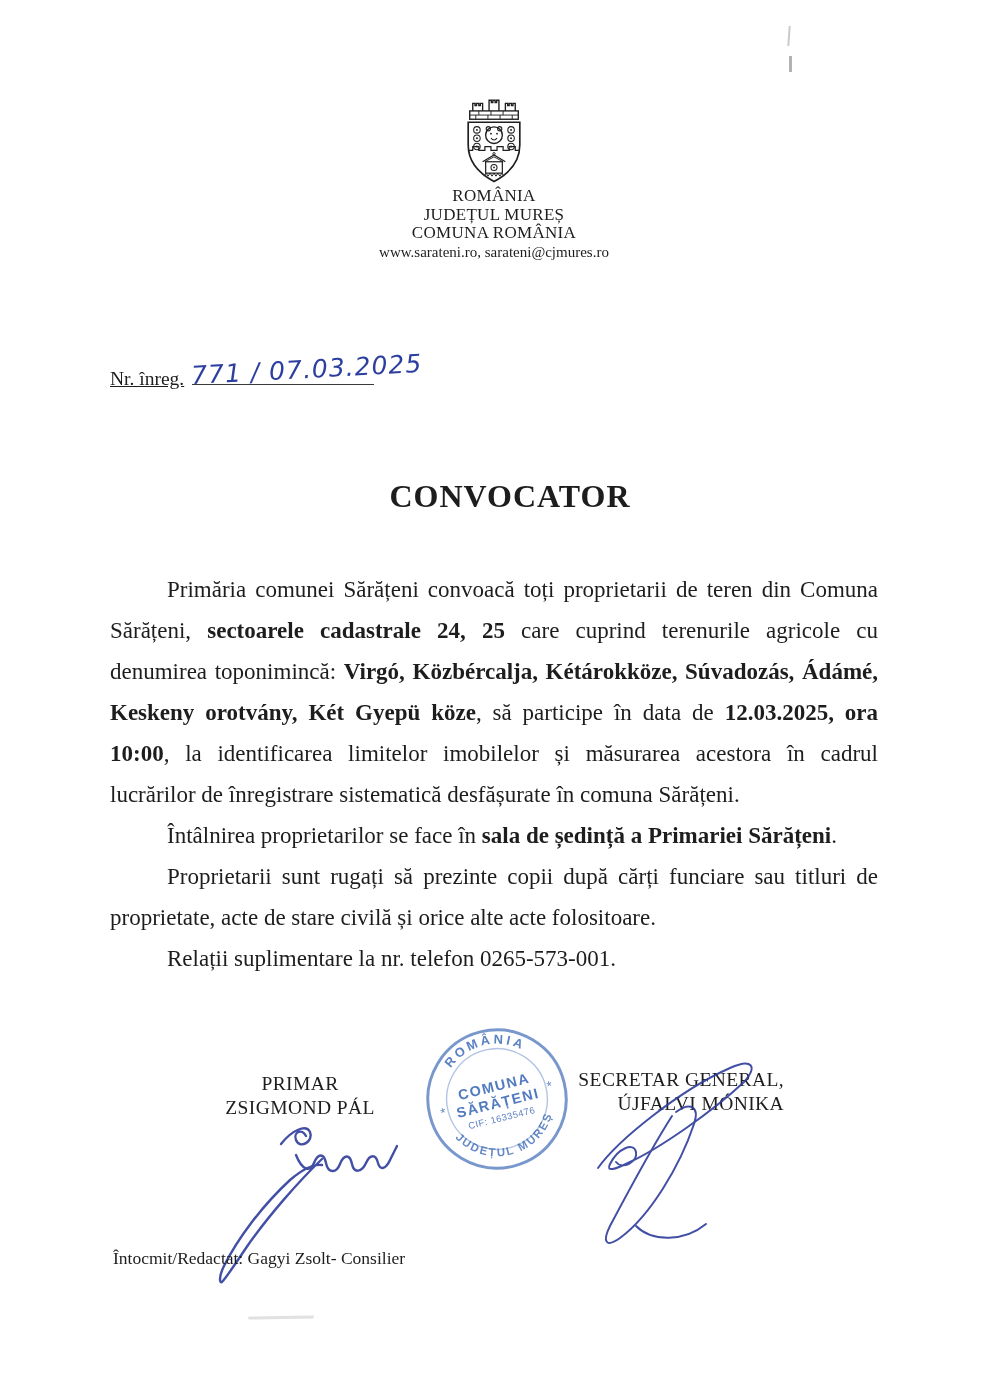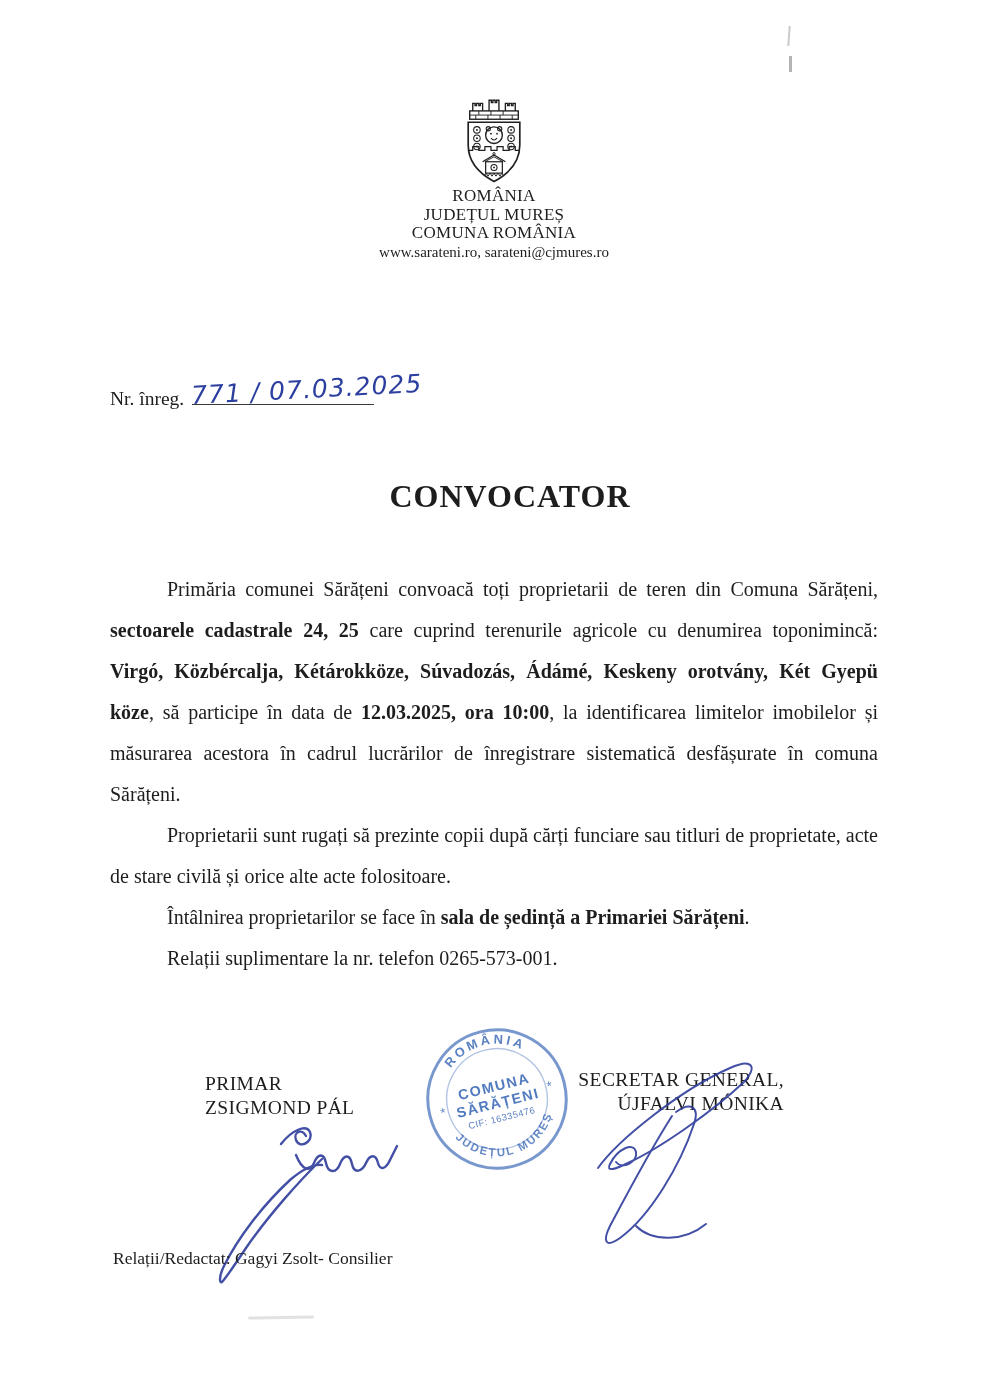--- a/index.html
+++ b/index.html
@@ -6,36 +6,36 @@
   .page {
     position:relative; width:988px; height:1400px; background:#ffffff;
     overflow:hidden; font-family:"Liberation Serif","DejaVu Serif",serif; color:#1d1d1d;margin-top:20px;
   }
   
   .header { position:absolute; top:78px; left:0; width:100%; text-align:center; }
   .logo { display:block; margin:0 auto 4px auto; }
   .h-line { font-size:17px; line-height:18.5px; letter-spacing:.3px; }
   .h-small { font-size:15px; line-height:18px; }
   
-  .reg { position:absolute; left:110px; top:360px; font-size:19.5px; }
+  .reg { position:absolute; left:110px; top:340px; font-size:19.5px;text-decoration:underline; }
   .reg-line { display:inline-block; width:182px; height:24px; border-bottom:1.8px solid #3a3a3a;
     position:relative; margin-left:8px; vertical-align:baseline; }
   .reg-value { position:absolute; left:0px; bottom:-6px; white-space:nowrap;
     color:#2c3f9f; font-family:"DejaVu Sans",sans-serif; font-style:italic;
     font-size:25px; letter-spacing:1px; transform:rotate(-3deg); transform-origin:left bottom; }
   
   .title { position:absolute; top:458px; left:0; width:100%; text-align:center;
     font-size:32px; font-weight:bold; letter-spacing:1px;padding-left:16px; }
   
   .bodytxt { position:absolute; left:110px; top:549px; width:768px;
-    font-size:20px; line-height:41px; text-align:justify; }
+    font-size:23px; line-height:41px; text-align:justify; }
   .bodytxt p { margin:0; text-indent:57px; }
   .b { font-weight:bold; }
   
-  .sig-left  { position:absolute; left:205px; top:1052px; width:190px; text-align:left;
+  .sig-left  { position:absolute; left:205px; top:1052px; width:190px; text-align:center;
     font-size:19.5px; line-height:24px; letter-spacing:.4px; }
   .sig-right { position:absolute; left:572px; top:1048px; width:212px; text-align:right;
     font-size:19.5px; line-height:24px; letter-spacing:.4px; }
   .stamp { position:absolute; left:418px; top:1000px; filter:blur(.3px); }
   .ink { position:absolute; left:0; top:0; pointer-events:none; }
   
   .footer { position:absolute; left:113px; top:1228px; font-size:17.5px; }
   
   .art1 { position:absolute; left:788px; top:6px;  width:2px;  height:20px; background:#adadad; opacity:.65; transform:rotate(4deg); }
   .art2 { position:absolute; left:789px; top:36px; width:2.5px; height:16px; background:#9a9a9a; opacity:.75; }
@@ -108,22 +108,22 @@
   </div>
 
   <div class="reg">
     <span>Nr. înreg.</span><span class="reg-line"><span class="reg-value">771 / 07.03.2025</span></span>
   </div>
 
   <div class="title">CONVOCATOR</div>
 
   <div class="bodytxt">
     <p><span>Primăria comunei Sărățeni convoacă toți proprietarii de teren din Comuna Sărățeni, </span><span class="b">sectoarele cadastrale 24, 25</span><span> care cuprind terenurile agricole cu denumirea toponimincă: </span><span class="b">Virgó, Közbércalja, Kétárokköze, Súvadozás, Ádámé, Keskeny orotvány, Két Gyepü köze</span><span>, să participe în data de </span><span class="b">12.03.2025, ora 10:00</span><span>, la identificarea limitelor imobilelor și măsurarea acestora în cadrul lucrărilor de înregistrare sistematică desfășurate în comuna Sărățeni.</span></p>
+    <p><span>Întâlnirea proprietarilor se face în </span><span class="b">sala de ședință a Primariei Sărățeni</span><span>.</span></p>
     <p><span>Proprietarii sunt rugați să prezinte copii după cărți funciare sau titluri de proprietate, acte de stare civilă și orice alte acte folositoare.</span></p>
-    <p><span>Întâlnirea proprietarilor se face în </span><span class="b">sala de ședință a Primariei Sărățeni</span><span>.</span></p>
     <p><span>Relații suplimentare la nr. telefon 0265-573-001.</span></p>
   </div>
 
   <div class="sig-left">
     <div>PRIMAR</div>
     <div>ZSIGMOND PÁL</div>
   </div>
   <div class="sig-right">
     <div>SECRETAR GENERAL,</div>
     <div>ÚJFALVI MÓNIKA</div>
@@ -155,16 +155,16 @@
       <path d="M 322 1139 C 300 1160, 268 1196, 246 1228 C 236 1243, 226 1258, 222 1262 C 220 1264, 218 1258, 224 1246 C 238 1218, 262 1186, 290 1160 C 304 1148, 314 1144, 322 1145"></path>
     </g>
 
     <g stroke-width="2">
       <path d="M 598 1148 C 618 1120, 680 1070, 730 1048 C 752 1038, 758 1046, 744 1062 C 712 1092, 660 1128, 630 1142 C 614 1150, 606 1152, 610 1144 C 618 1128, 634 1122, 636 1132 C 638 1142, 622 1150, 616 1142"></path>
       <path d="M 676 1092 C 690 1082, 700 1086, 694 1104 C 680 1146, 650 1196, 620 1218 C 606 1228, 602 1222, 610 1206 C 628 1172, 654 1124, 672 1096"></path>
       <path d="M 636 1206 C 652 1222, 684 1222, 706 1204"></path>
     </g>
   </svg>
 
-  <div class="footer">Relații/Redactat: Gagyi Zsolt- Consilier</div>
+  <div class="footer">Întocmit/Redactat: Gagyi Zsolt- Consilier</div>
 
   <div class="smudge"></div>
 </div>
 
 </body></html>

